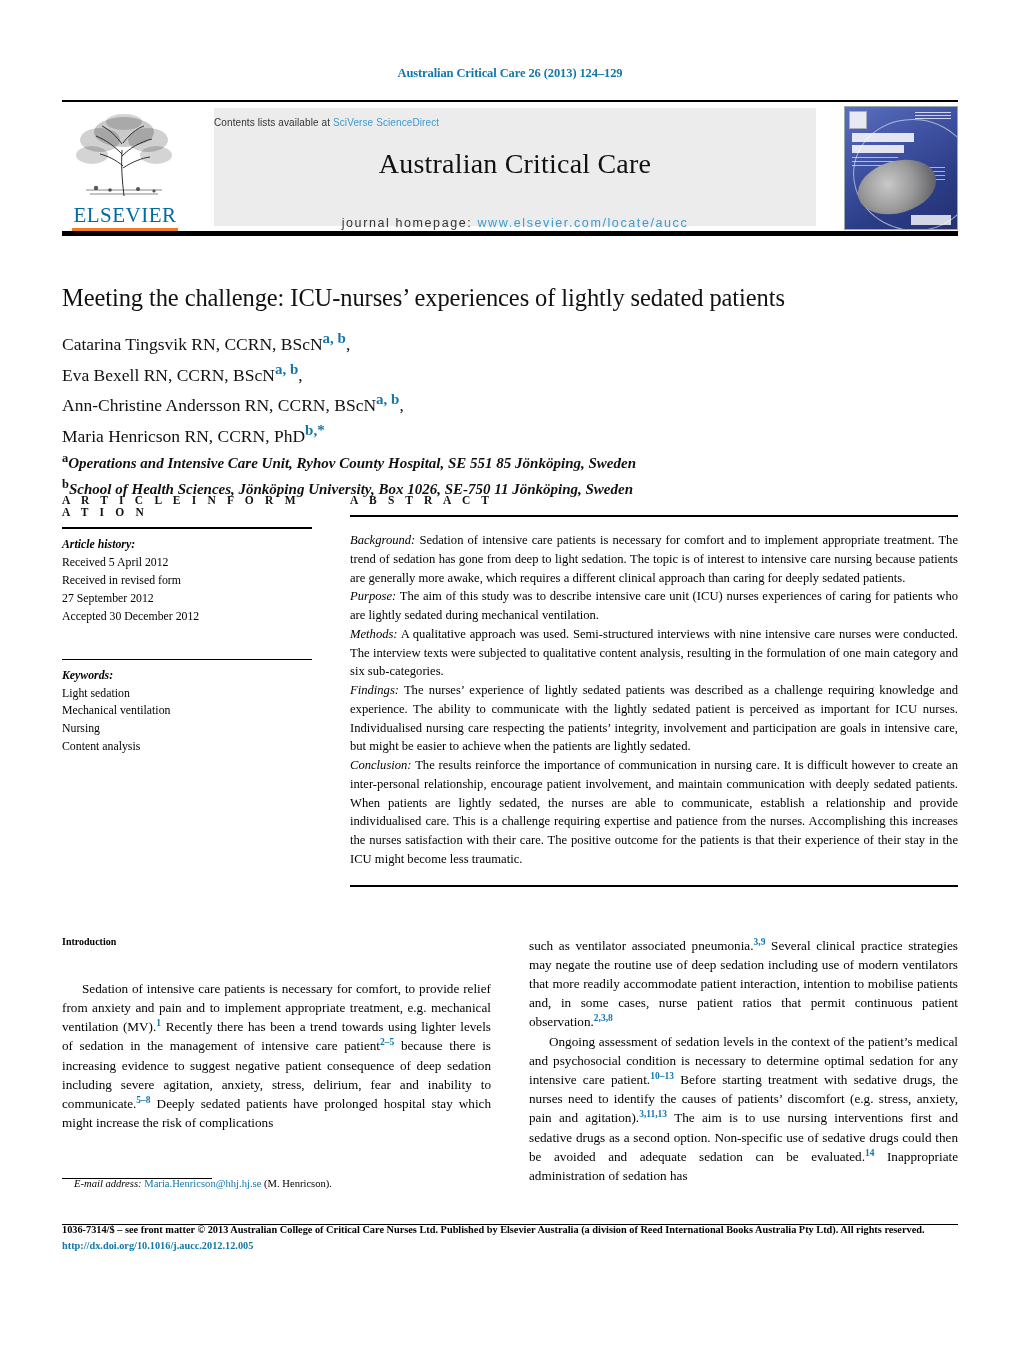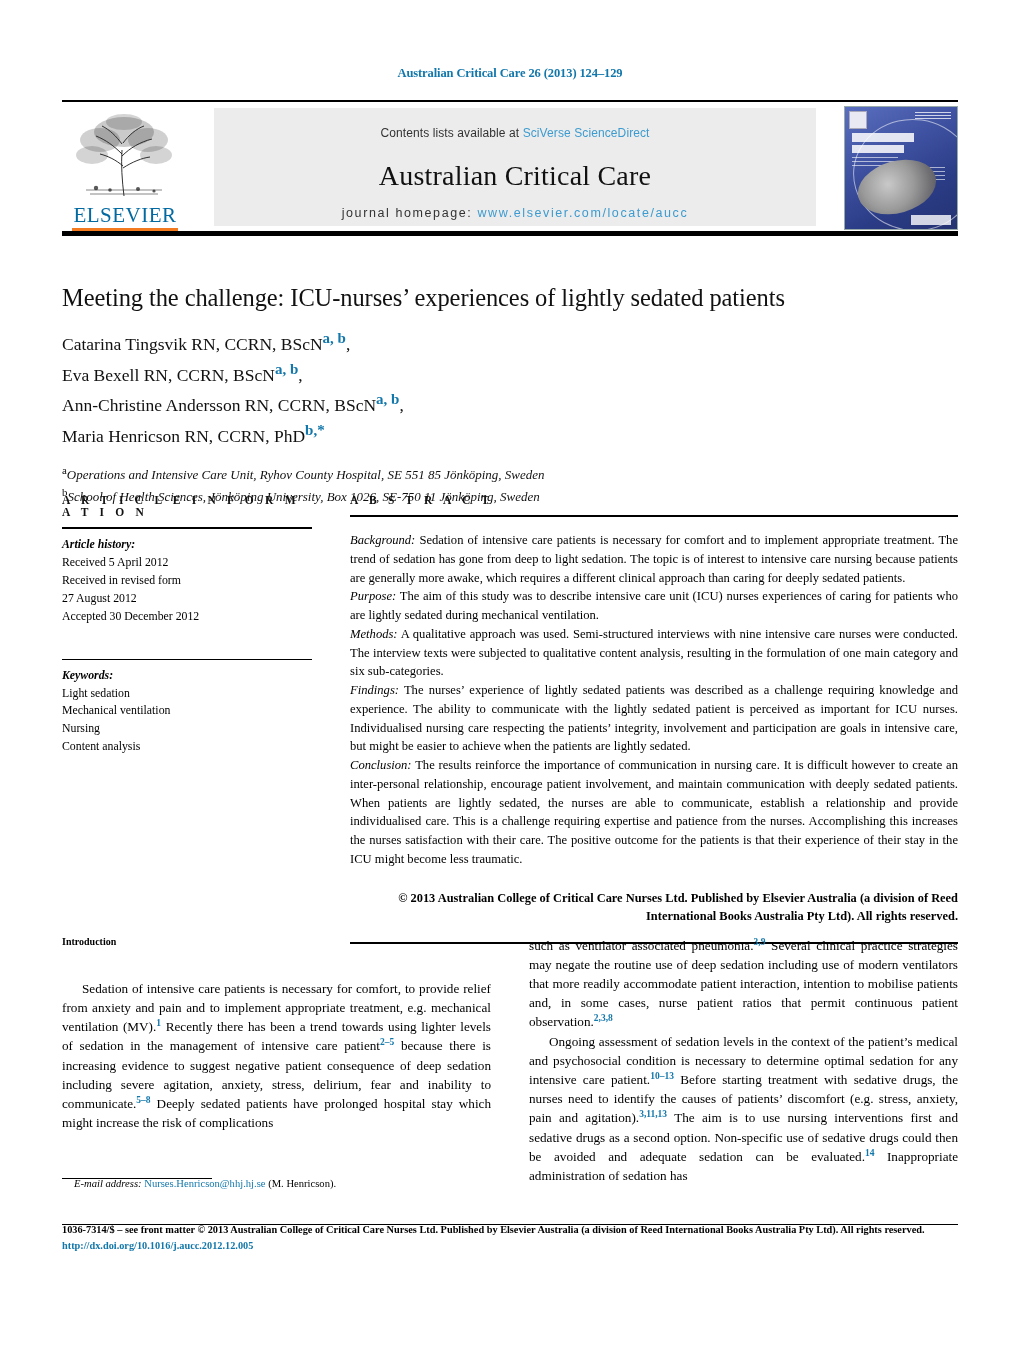--- a/index.html
+++ b/index.html
@@ -81,42 +81,41 @@
 
   .journal-box {
     position: absolute;
     left: 152px;
     top: 8px;
     width: 602px;
     height: 118px;
     background: #ececec;
   }
   .contents-line {
-    text-align: center;
     font-family: "Liberation Sans", sans-serif;
-    font-size: 12px;
+    font-size: 10px;
     color: #333;
-    padding-top: 18px;
+    padding-top: 9px;
     letter-spacing: 0.1px;
   }
   .contents-line .sd-link { color: #3c9bd0; }
   .journal-title {
     text-align: center;
     font-family: "Liberation Serif", serif;
     font-size: 28px;
     color: #111;
     margin-top: 20px;
     letter-spacing: 0.2px;
   }
   .homepage-line {
     text-align: center;
     font-family: "Liberation Sans", sans-serif;
     font-size: 12.5px;
     color: #333;
-    margin-top: 14px;
+    margin-top: 36px;
     letter-spacing: 1.6px;
   }
   .homepage-line .hp-url { color: #3c9bd0; }
 
   .cover-thumb {
     position: absolute;
     right: 0;
     top: 6px;
     width: 112px;
     height: 122px;
@@ -182,24 +181,23 @@
     font-size: 24.5px;
     font-weight: normal;
     margin: 0;
     letter-spacing: -0.1px;
     color: #111;
   }
   .authors { margin-top: 15px; font-size: 17.5px; line-height: 1.47; color: #111; }
   .author-line { white-space: nowrap; }
   sup.aff { color: #1277ab; font-size: 15px; font-weight: bold; vertical-align: super; }
   .affiliations {
-    margin-top: 14px;
-    font-size: 13px;
+    font-size: 15px;
     font-style: italic;
-    font-weight: normal;
+    font-weight: bold;
     line-height: 1.45;
     color: #111;
   }
   .affiliations sup { font-style: normal; }
 
   
   .info-abstract { position: absolute; top: 494px; left: 62px; width: 896px; }
   .section-heads { display: flex; }
   .col-left { width: 250px; flex: 0 0 250px; }
   .col-right { width: 608px; flex: 0 0 608px; margin-left: 38px; }
@@ -404,21 +402,21 @@
 
   <div class="info-abstract">
     <div class="section-heads">
       <div class="col-left">
         <div class="smallcaps-head">A R T I C L E   I N F O R M A T I O N</div>
         <hr class="hrule">
         <div class="info-body">
           <div class="it">Article history:</div>
           <div>Received 5 April 2012</div>
           <div>Received in revised form</div>
-          <div>27 August 2012</div>
+          <div>27 September 2012</div>
           <div>Accepted 30 December 2012</div>
         </div>
         <div class="kw-block">
           <hr class="kw-rule">
           <div class="info-body" style="margin-top:0">
             <div class="it">Keywords:</div>
             <div>Light sedation</div>
             <div>Mechanical ventilation</div>
             <div>Nursing</div>
             <div>Content analysis</div>
@@ -429,42 +427,41 @@
       <div class="col-right">
         <div class="smallcaps-head">A B S T R A C T</div>
         <hr class="hrule">
         <div class="abstract-body">
           <p><span class="lbl">Background:</span><span> Sedation of intensive care patients is necessary for comfort and to implement appropriate treatment. The trend of sedation has gone from deep to light sedation. The topic is of interest to intensive care nursing because patients are generally more awake, which requires a different clinical approach than caring for deeply sedated patients.</span></p>
           <p><span class="lbl">Purpose:</span><span> The aim of this study was to describe intensive care unit (ICU) nurses experiences of caring for patients who are lightly sedated during mechanical ventilation.</span></p>
           <p><span class="lbl">Methods:</span><span> A qualitative approach was used. Semi-structured interviews with nine intensive care nurses were conducted. The interview texts were subjected to qualitative content analysis, resulting in the formulation of one main category and six sub-categories.</span></p>
           <p><span class="lbl">Findings:</span><span> The nurses’ experience of lightly sedated patients was described as a challenge requiring knowledge and experience. The ability to communicate with the lightly sedated patient is perceived as important for ICU nurses. Individualised nursing care respecting the patients’ integrity, involvement and participation are goals in intensive care, but might be easier to achieve when the patients are lightly sedated.</span></p>
           <p><span class="lbl">Conclusion:</span><span> The results reinforce the importance of communication in nursing care. It is difficult however to create an inter-personal relationship, encourage patient involvement, and maintain communication with deeply sedated patients. When patients are lightly sedated, the nurses are able to communicate, establish a relationship and provide individualised care. This is a challenge requiring expertise and patience from the nurses. Accomplishing this increases the nurses satisfaction with their care. The positive outcome for the patients is that their experience of their stay in the ICU might become less traumatic.</span></p>
         </div>
-        <div class="copyright-line">© 2013 Australian College of Critical Care Nurses Ltd. Published by Elsevier Australia (a division of Reed International Books Australia Pty Ltd). All rights reserved.</div>
         <hr class="abstract-rule-bottom">
       </div>
     </div>
   </div>
 
   <div class="body-cols">
     <div class="bcol">
       <h2 class="sec-head">Introduction</h2>
       <p class="btext"><span>Sedation of intensive care patients is necessary for comfort, to provide relief from anxiety and pain and to implement appropriate treatment, e.g. mechanical ventilation (MV).</span><sup class="ref">1</sup><span> Recently there has been a trend towards using lighter levels of sedation in the management of intensive care patient</span><sup class="ref">2–5</sup><span> because there is increasing evidence to suggest negative patient consequence of deep sedation including severe agitation, anxiety, stress, delirium, fear and inability to communicate.</span><sup class="ref">5–8</sup><span> Deeply sedated patients have prolonged hospital stay which might increase the risk of complications</span></p>
     </div>
     <div class="bcol">
       <p class="btext" style="text-indent:0"><span>such as ventilator associated pneumonia.</span><sup class="ref">3,9</sup><span> Several clinical practice strategies may negate the routine use of deep sedation including use of modern ventilators that more readily accommodate patient interaction, intention to mobilise patients and, in some cases, nurse patient ratios that permit continuous patient observation.</span><sup class="ref">2,3,8</sup></p>
       <p class="btext"><span>Ongoing assessment of sedation levels in the context of the patient’s medical and psychosocial condition is necessary to determine optimal sedation for any intensive care patient.</span><sup class="ref">10–13</sup><span> Before starting treatment with sedative drugs, the nurses need to identify the causes of patients’ discomfort (e.g. stress, anxiety, pain and agitation).</span><sup class="ref">3,11,13</sup><span> The aim is to use nursing interventions first and sedative drugs as a second option. Non-specific use of sedative drugs could then be avoided and adequate sedation can be evaluated.</span><sup class="ref">14</sup><span> Inappropriate administration of sedation has</span></p>
     </div>
   </div>
 
   <hr class="footnote-rule">
   <div class="footnote">
     <div style="padding-left:12px">
       <span class="fi">E-mail address:</span>
-      <span class="link">Nurses.Henricson@hhj.hj.se</span>
+      <span class="link">Maria.Henricson@hhj.hj.se</span>
       <span>(M. Henricson).</span>
     </div>
   </div>
 
   <hr class="footer-rule">
   <div class="page-footer">
     <div>1036-7314/$ – see front matter © 2013 Australian College of Critical Care Nurses Ltd. Published by Elsevier Australia (a division of Reed International Books Australia Pty Ltd). All rights reserved.</div>
     <div class="doi">http://dx.doi.org/10.1016/j.aucc.2012.12.005</div>
   </div>
 

